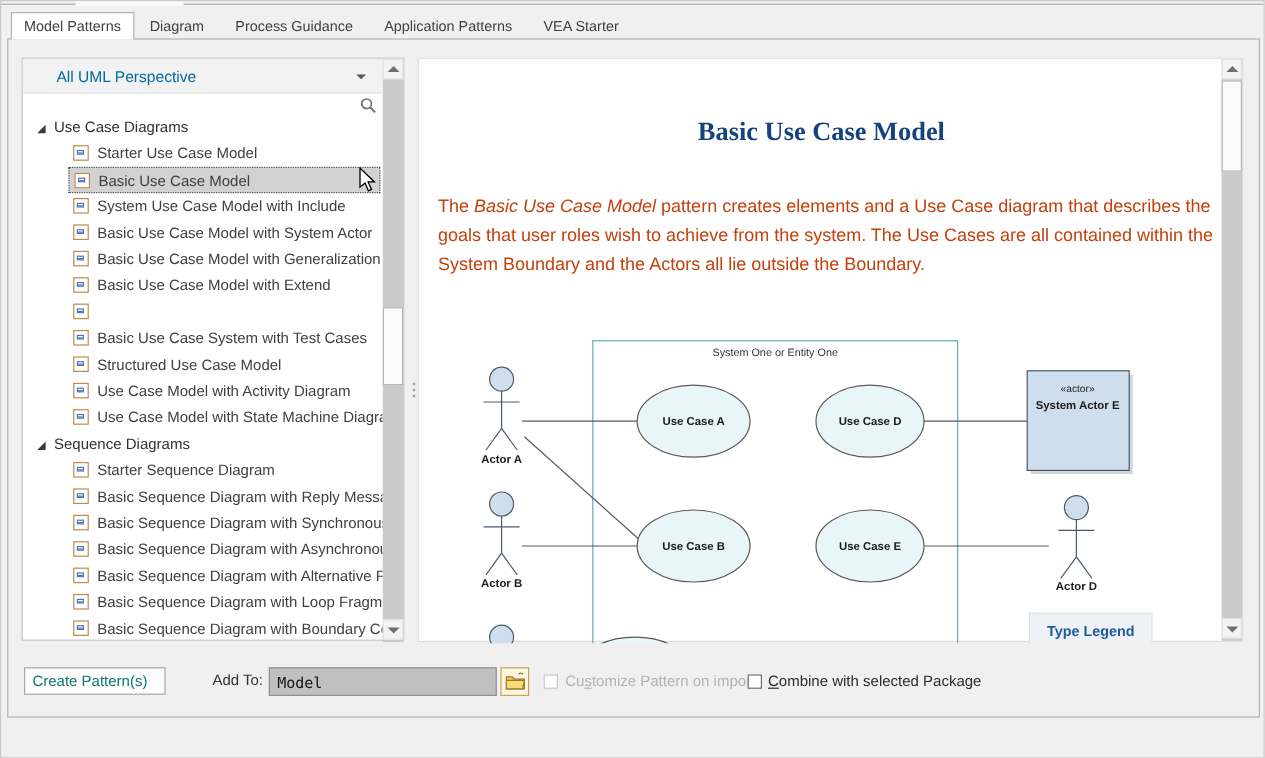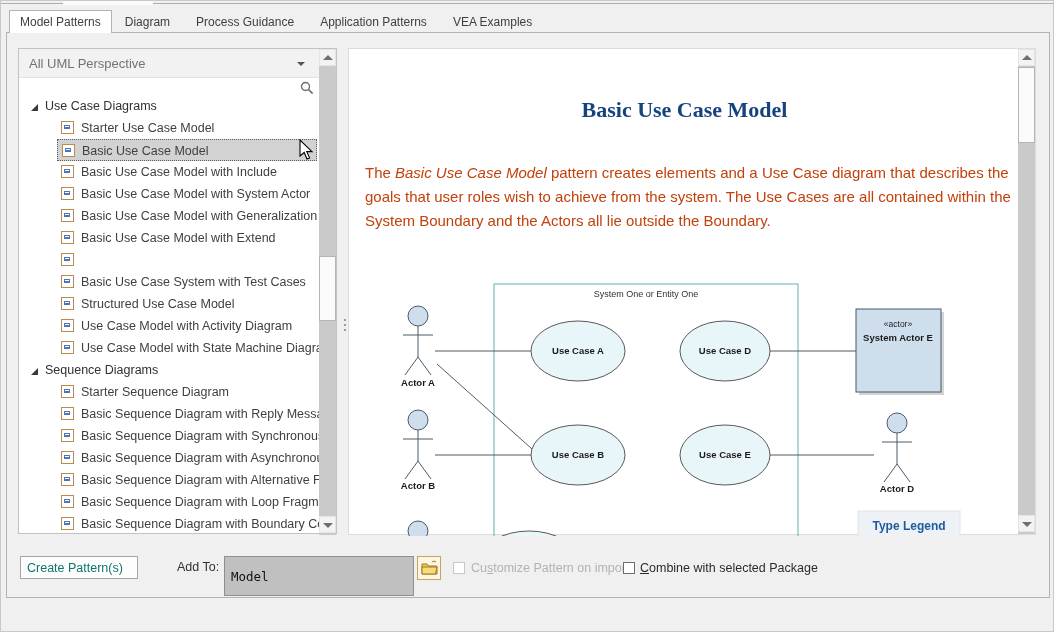--- a/index.html
+++ b/index.html
@@ -11,21 +11,21 @@
   .topline-gap{position:absolute;left:62px;top:0;width:90px;height:4px;background:#fafafa;}
   
   .tabstrip{position:absolute;left:8px;top:9px;height:23px;display:flex;align-items:flex-end;z-index:3;}
   .tab{height:22px;line-height:22px;padding:0 13px;font-size:12px;color:#404040;white-space:nowrap;cursor:default;}
   .tab.active{background:#fff;border:1px solid #b3b3b3;border-bottom:none;height:23px;padding:0 10px;}
   
   .tabpage{position:absolute;left:5px;top:31px;width:1044px;height:566px;border:1px solid #b3b3b3;background:#f0f0f0;}
   
   .leftpanel{position:absolute;left:11px;top:15px;width:319px;height:486px;background:#fff;border:1px solid #c2c2c2;}
   .dropdown{position:absolute;left:0;top:0;width:300px;height:29px;background:#f2f2f2;border-bottom:1px solid #e2e2e2;}
-  .dropdown .ddlabel{position:absolute;left:10px;top:0;line-height:29px;font-size:13px;color:#737373;}
+  .dropdown .ddlabel{position:absolute;left:28px;top:0;line-height:29px;font-size:13px;color:#0369a1;}
   .caret{position:absolute;right:14px;top:13px;width:0;height:0;border-left:4px solid transparent;border-right:4px solid transparent;border-top:4px solid #555;}
   .searchicon{position:absolute;right:22px;top:32px;width:14px;height:14px;}
   
   .tree{position:absolute;left:0;top:46px;width:300px;height:440px;overflow:hidden;font-size:12.5px;color:#3f3f3f;}
   .trow{height:22px;position:relative;}
   .trow.group{padding-left:12px;color:#303030;}
   .tri{display:inline-block;width:0;height:0;border-bottom:7px solid #3a3a3a;border-left:7px solid transparent;margin-right:7px;vertical-align:-1px;}
   .group .tlabel{line-height:22px;}
   .trow.item{margin-left:38px;width:260px;}
   .trow.item .tlabel{position:absolute;left:24px;top:0;line-height:22px;white-space:nowrap;text-align:center;}
@@ -46,21 +46,21 @@
   .preview{position:absolute;left:341px;top:15px;width:688px;height:487px;background:#fff;border:1px solid #dcdcdc;}
   .ptitle{position:absolute;left:0;top:48px;width:671px;text-align:center;font-family:"Liberation Serif",serif;
           font-weight:bold;font-size:22px;color:#16437d;}
   .pdesc{position:absolute;left:16px;top:112px;width:656px;font-size:15px;line-height:24px;color:#c2410c;}
   .pdesc i{font-style:italic;}
   .diagram{position:absolute;left:0;top:220px;}
   
   .createbtn{position:absolute;left:13px;top:523px;width:118px;height:23px;background:#fdfdfd;border:1px solid #a6a6a6;
              font-size:12.5px;color:#0f766e;text-align:left;line-height:21px;font-family:"Liberation Sans",sans-serif;}
   .addto{position:absolute;left:170px;top:523px;height:23px;line-height:23px;font-size:12.5px;color:#333;}
-  .addinput{position:absolute;left:217px;top:523px;width:190px;height:40px;background:#c0c0c0;border:1px solid #8f8f8f;
+  .addinput{position:absolute;left:217px;top:523px;width:190px;height:24px;background:#c0c0c0;border:1px solid #8f8f8f;
             font-family:"DejaVu Sans Mono",monospace;font-size:12.5px;color:#111;padding:0 16px 0 6px;}
   .folderbtn{position:absolute;left:410px;top:523px;width:24px;height:24px;background:#fdf6e3;border:1px solid #c9a35a;padding:3px 2px;}
   .cb{position:absolute;top:529px;width:12px;height:12px;background:#fff;}
   .cb.dis{border:1px solid #c6c6c6;}
   .cb.en{border:1px solid #6e6e6e;}
   .cblabel{position:absolute;top:523px;height:23px;line-height:24px;font-size:12.5px;white-space:nowrap;}
   .cblabel.dis{color:#b2b2b2;}
   .cblabel.en{color:#2b2b2b;}
   .cblabel u{text-decoration:underline;}
   
@@ -72,21 +72,21 @@
 
 <div class="stage">
   <div class="topline"></div>
   <div class="topline-gap"></div>
 
   <div class="tabstrip">
     <div class="tab active">Model Patterns</div>
     <div class="tab">Diagram</div>
     <div class="tab">Process Guidance</div>
     <div class="tab">Application Patterns</div>
-    <div class="tab">VEA Examples</div>
+    <div class="tab">VEA Starter</div>
   </div>
 
   <div class="tabpage">
 
     <div class="leftpanel">
       <div class="dropdown">
         <span class="ddlabel">All UML Perspective</span>
         <span class="caret"></span>
       </div>
       <svg class="searchicon" viewBox="0 0 14 14">
@@ -105,21 +105,21 @@
         <div class="trow item sel">
             <span class="dicon">
               <span class="din"></span>
             </span>
             <span class="tlabel">Basic Use Case Model</span>
           </div>
         <div class="trow item">
             <span class="dicon">
               <span class="din"></span>
             </span>
-            <span class="tlabel">Basic Use Case Model with Include</span>
+            <span class="tlabel">System Use Case Model with Include</span>
           </div>
         <div class="trow item">
             <span class="dicon">
               <span class="din"></span>
             </span>
             <span class="tlabel">Basic Use Case Model with System Actor</span>
           </div>
         <div class="trow item">
             <span class="dicon">
               <span class="din"></span>

